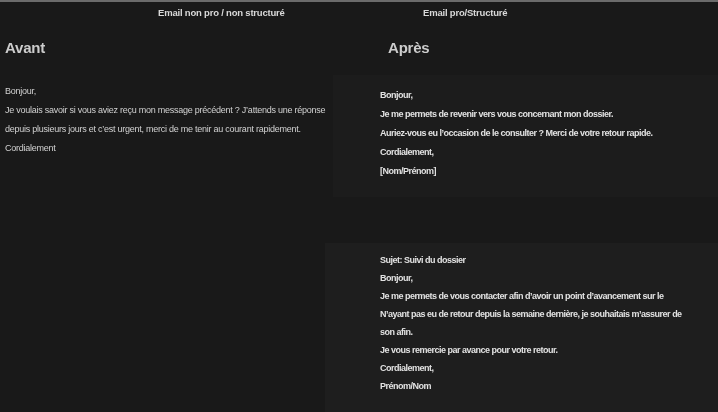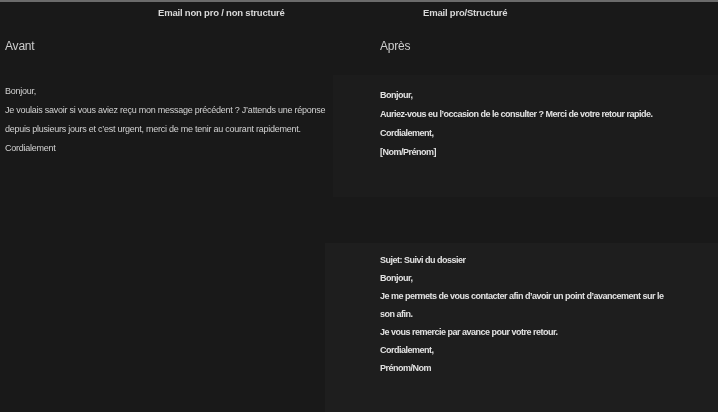--- a/index.html
+++ b/index.html
@@ -15,25 +15,25 @@
   .top-edge{position:absolute;top:0;left:0;width:718px;height:2px;background:#6b6b6b;}
   .col-header{
     position:absolute;top:7px;
     font-size:9.5px;font-weight:600;letter-spacing:-0.2px;
     color:#d9d9d9;white-space:nowrap;
   }
   .col-header.left{left:158px;}
   .col-header.right{left:423px;}
   .stage-label{
     position:absolute;top:39px;
-    font-size:12px;font-weight:400;letter-spacing:-0.2px;
+    font-size:15px;font-weight:700;letter-spacing:-0.2px;
     color:#cccccc;white-space:nowrap;
   }
   .stage-label.left{left:5px;}
-  .stage-label.right{left:380px;text-align:right;}
+  .stage-label.right{left:388px;text-align:right;}
   .panel{position:absolute;z-index:0;}
   .panel.p1{left:333px;top:75px;width:385px;height:122px;background:#1c1c1c;}
   .panel.p2{left:325px;top:243px;width:393px;height:169px;background:#1e1e1e;}
   .email-block{position:absolute;z-index:1;white-space:nowrap;}
   .email-block .line{white-space:nowrap;}
   .plain{
     font-size:9px;font-weight:400;letter-spacing:-0.25px;
     color:#d2d2d2;line-height:19px;
   }
   .structured{
@@ -65,29 +65,31 @@
 
   <div class="email-block plain lb1">
       <div class="line">Bonjour,</div>
       <div class="line">Je voulais savoir si vous aviez reçu mon message précédent ? J’attends une réponse</div>
       <div class="line">depuis plusieurs jours et c’est urgent, merci de me tenir au courant rapidement.</div>
       <div class="line">Cordialement</div>
     </div>
 
   <div class="email-block structured rb1">
       <div class="line">Bonjour,</div>
+      <div class="line">Je me permets de revenir vers vous concernant mon dossier.</div>
       <div class="line">Auriez-vous eu l’occasion de le consulter ? Merci de votre retour rapide.</div>
       <div class="line">Cordialement,</div>
       <div class="line">[Nom/Prénom]</div>
     </div>
 
 
   <div class="email-block structured rb2">
       <div class="line">Sujet: Suivi du dossier</div>
       <div class="line">Bonjour,</div>
       <div class="line">Je me permets de vous contacter afin d’avoir un point d’avancement sur le</div>
+      <div class="line">N’ayant pas eu de retour depuis la semaine dernière, je souhaitais m’assurer de</div>
       <div class="line">son afin.</div>
       <div class="line">Je vous remercie par avance pour votre retour.</div>
       <div class="line">Cordialement,</div>
       <div class="line">Prénom/Nom</div>
     </div>
 
 </div>
 
 </body></html>

